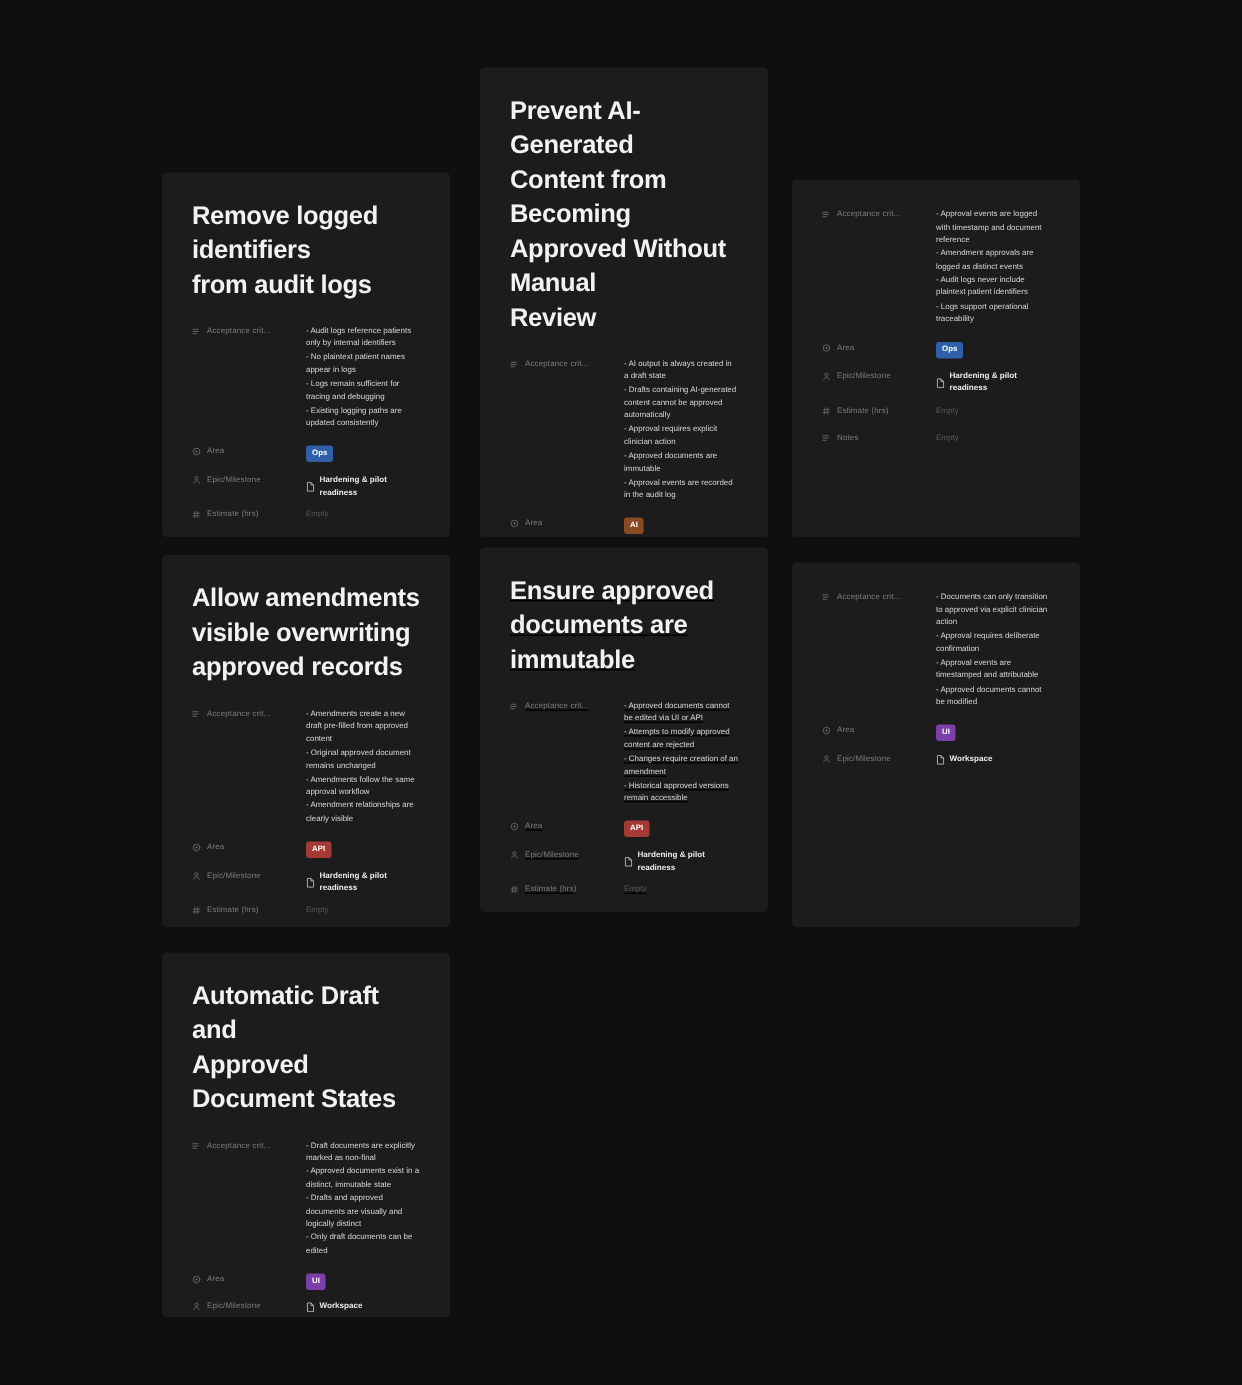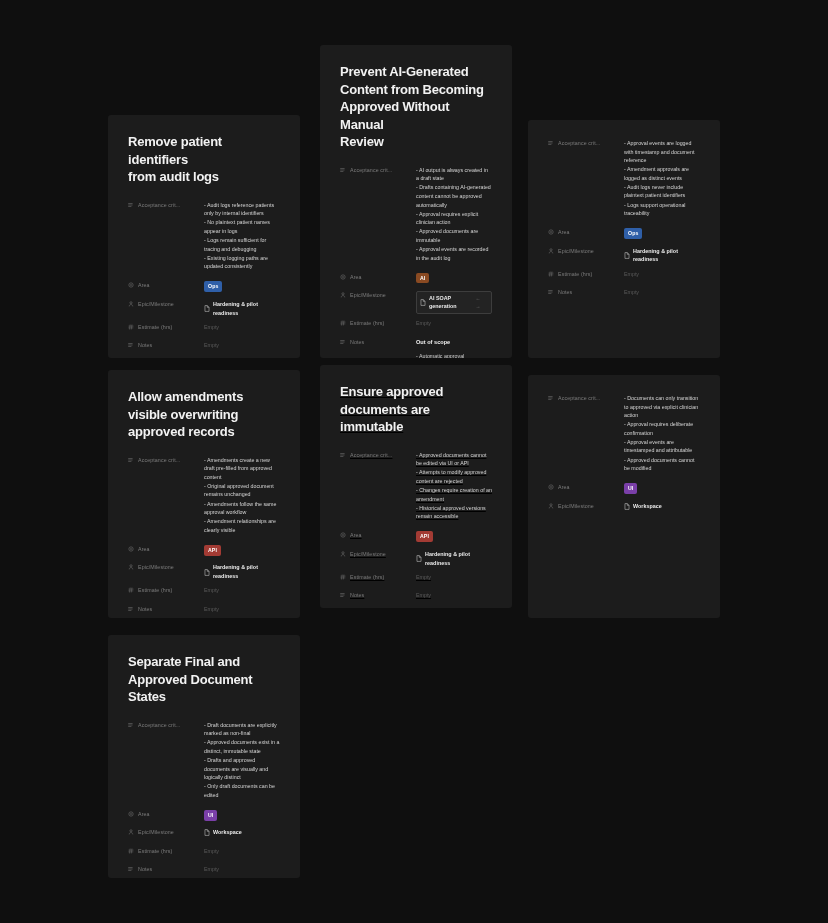--- a/index.html
+++ b/index.html
@@ -15,21 +15,21 @@
     background: #0f0f0f;
   }
   .card {
     position: absolute;
     background: #1c1c1c;
     border-radius: 3px;
     padding: 18px 20px 14px 20px;
     overflow: hidden;
   }
   .card-title {
-    font-size: 13px;
+    font-size: 17px;
     font-weight: bold;
     line-height: 1.35;
     color: #f2f2f2;
     letter-spacing: -0.2px;
     margin-bottom: 14px;
     white-space: pre-line;
   }
   .prop-row {
     display: flex;
     align-items: flex-start;
@@ -92,21 +92,21 @@
     width: 100%;
   }
   .epic .doc { width: 6px; height: 7px; flex: 0 0 6px; }
   .epic .arrows { color: #6a6a6a; font-size: 5px; letter-spacing: 1px; }
 </style>
 </head>
 <body>
 
 <div class="board">
     <div class="card" style="left: 108px; top: 115px; width: 192px; height: 243px;">
-      <div class="card-title">Remove patient identifiers
+      <div class="card-title">Remove logged identifiers
 from audit logs</div>
       <div class="prop-row crit-row">
         <div class="prop-label">
           <span class="ic"><svg viewBox="0 0 10 10" width="6" height="6">
               <path d="M1 2.5h6M1 5h6M1 7.5h4" stroke="#8a8a8a" stroke-width="1" stroke-linecap="round" fill="none"></path>
             </svg></span>
           <span>Acceptance crit...</span>
         </div>
         <div class="prop-value crit-list">
           <div>- Audit logs reference patients only by internal identifiers</div>
@@ -452,21 +452,21 @@
         <div class="prop-value"><span class="epic">
             <span class="doc"><svg viewBox="0 0 10 12" width="6" height="7">
                 <path d="M1.5 1h4l3 3v7h-7z" fill="none" stroke="#cfcfcf" stroke-width="0.9" stroke-linejoin="round"></path>
                 <path d="M5.5 1v3h3" fill="none" stroke="#cfcfcf" stroke-width="0.9"></path>
               </svg></span>
             <span>Workspace</span>
           </span></div>
       </div>
     </div>
     <div class="card" style="left: 108px; top: 635px; width: 192px; height: 243px;">
-      <div class="card-title">Separate Final and
+      <div class="card-title">Automatic Draft and
 Approved Document States</div>
       <div class="prop-row crit-row">
         <div class="prop-label">
           <span class="ic"><svg viewBox="0 0 10 10" width="6" height="6">
               <path d="M1 2.5h6M1 5h6M1 7.5h4" stroke="#8a8a8a" stroke-width="1" stroke-linecap="round" fill="none"></path>
             </svg></span>
           <span>Acceptance crit...</span>
         </div>
         <div class="prop-value crit-list">
           <div>- Draft documents are explicitly marked as non-final</div>

